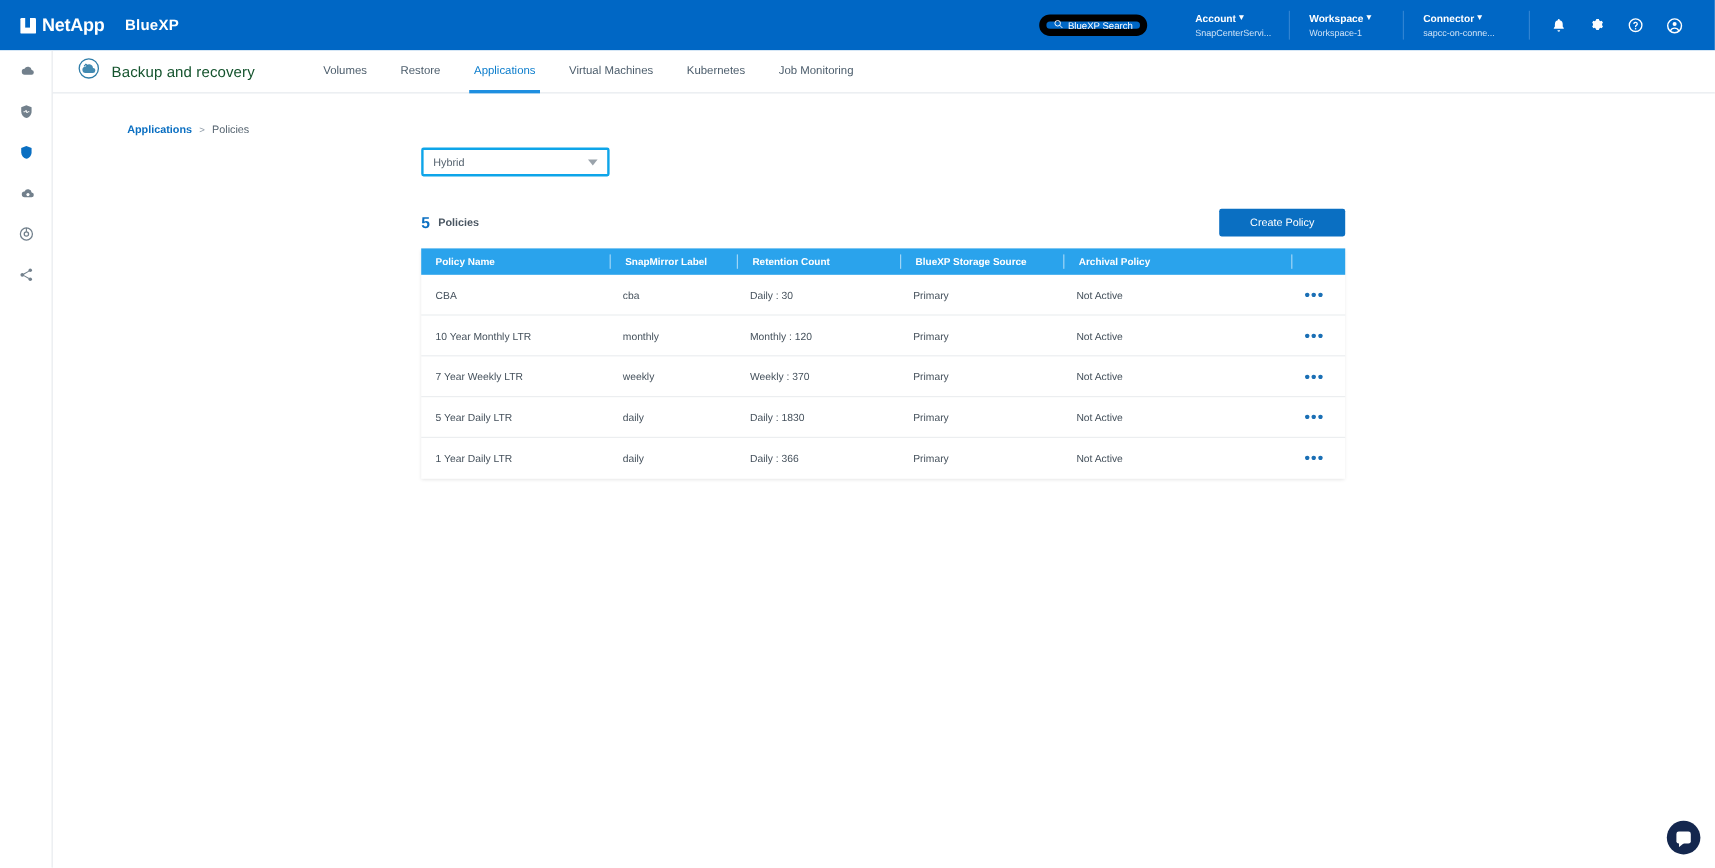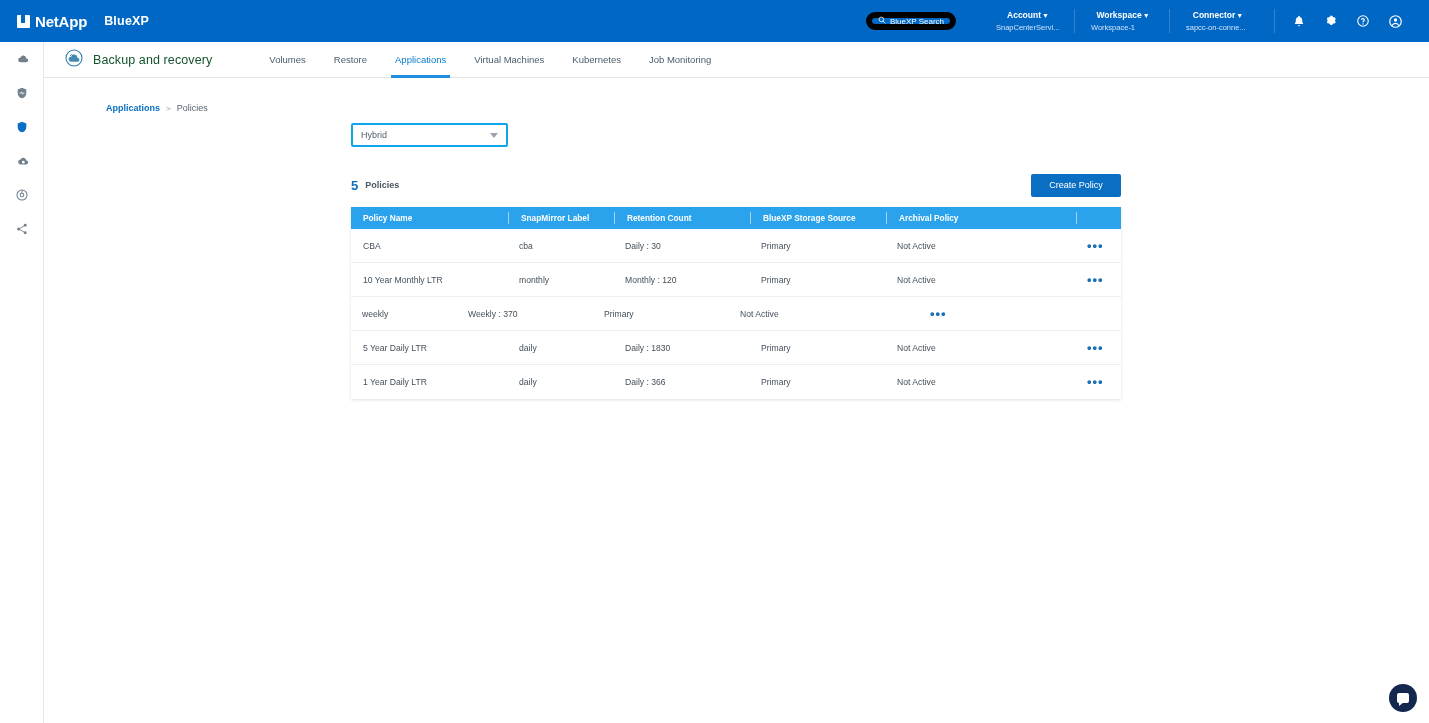--- a/index.html
+++ b/index.html
@@ -39,21 +39,21 @@
     border-radius:10px; display:flex; align-items:center; justify-content:center;
     color:#ffffff; font-size:8px; gap:4px; margin-right:24px;
     width:88px;
   }
   .search-pill .sicon{ font-size:8px; }
   .ctx{
     min-width:78px; padding:0 14px 0 0; margin-left:16px;
     display:flex; flex-direction:column; justify-content:center; height:30px;
     position:relative;
   }
-  .ctx .ctx-row{ display:flex; align-items:center; gap:1px;justify-content:center; }
+  .ctx .ctx-row{ display:flex; align-items:center; gap:1px; }
   .ctx .ctx-title{ color:#ffffff; font-size:8.5px; font-weight:bold; white-space:nowrap;}
   .ctx .ctx-sub{
     color:#cfe3f7; font-size:7.5px; margin-top:3px; white-space:nowrap;
     max-width:66px; overflow:hidden; text-overflow:ellipsis;
   }
   .caret{ color:#ffffff; font-size:7px; line-height:7px; }
   .divider-v{ width:1px; height:24px; background:#2f83d2; }
 
   .icon-btn{
     width:32px; height:42px; display:flex; align-items:center; justify-content:center;
@@ -118,21 +118,21 @@
     border-left:4.5px solid transparent; border-right:4.5px solid transparent;
     border-top:5px solid #9aa3ab;
   }
 
   .panel-head{
     margin-top:25px; height:26px; display:flex; align-items:center;
   }
   .count-num{ color:#0a6fc2; font-size:13px; font-weight:bold; }
   .count-lbl{ color:#4a5662; font-size:9px; margin-left:7px; font-weight:bold; }
   .create-btn{
-    margin-left:auto; width:90px; height:23px; background:#0a6fc2; color:#fff;
+    margin-left:auto; width:105px; height:23px; background:#0a6fc2; color:#fff;
     font-size:9px; display:flex; align-items:center; justify-content:center;
     border-radius:2px;
   }
 
   
   .tbl{
     margin-top:9px; width:770px; background:#ffffff;
     box-shadow:0 1px 3px rgba(0,0,0,0.13);
   }
   .thead{
@@ -409,20 +409,21 @@
         <div class="td c2">monthly</div>
         <div class="td c3">Monthly : 120</div>
         <div class="td c4">Primary</div>
         <div class="td c5">Not Active</div>
         <div class="td c6">
             <span class="dots">•••</span>
           </div>
       </div>
 
       <div class="trow">
+        <div class="td first c1">7 Year Weekly LTR</div>
         <div class="td c2">weekly</div>
         <div class="td c3">Weekly : 370</div>
         <div class="td c4">Primary</div>
         <div class="td c5">Not Active</div>
         <div class="td c6">
             <span class="dots">•••</span>
           </div>
       </div>
 
       <div class="trow">

